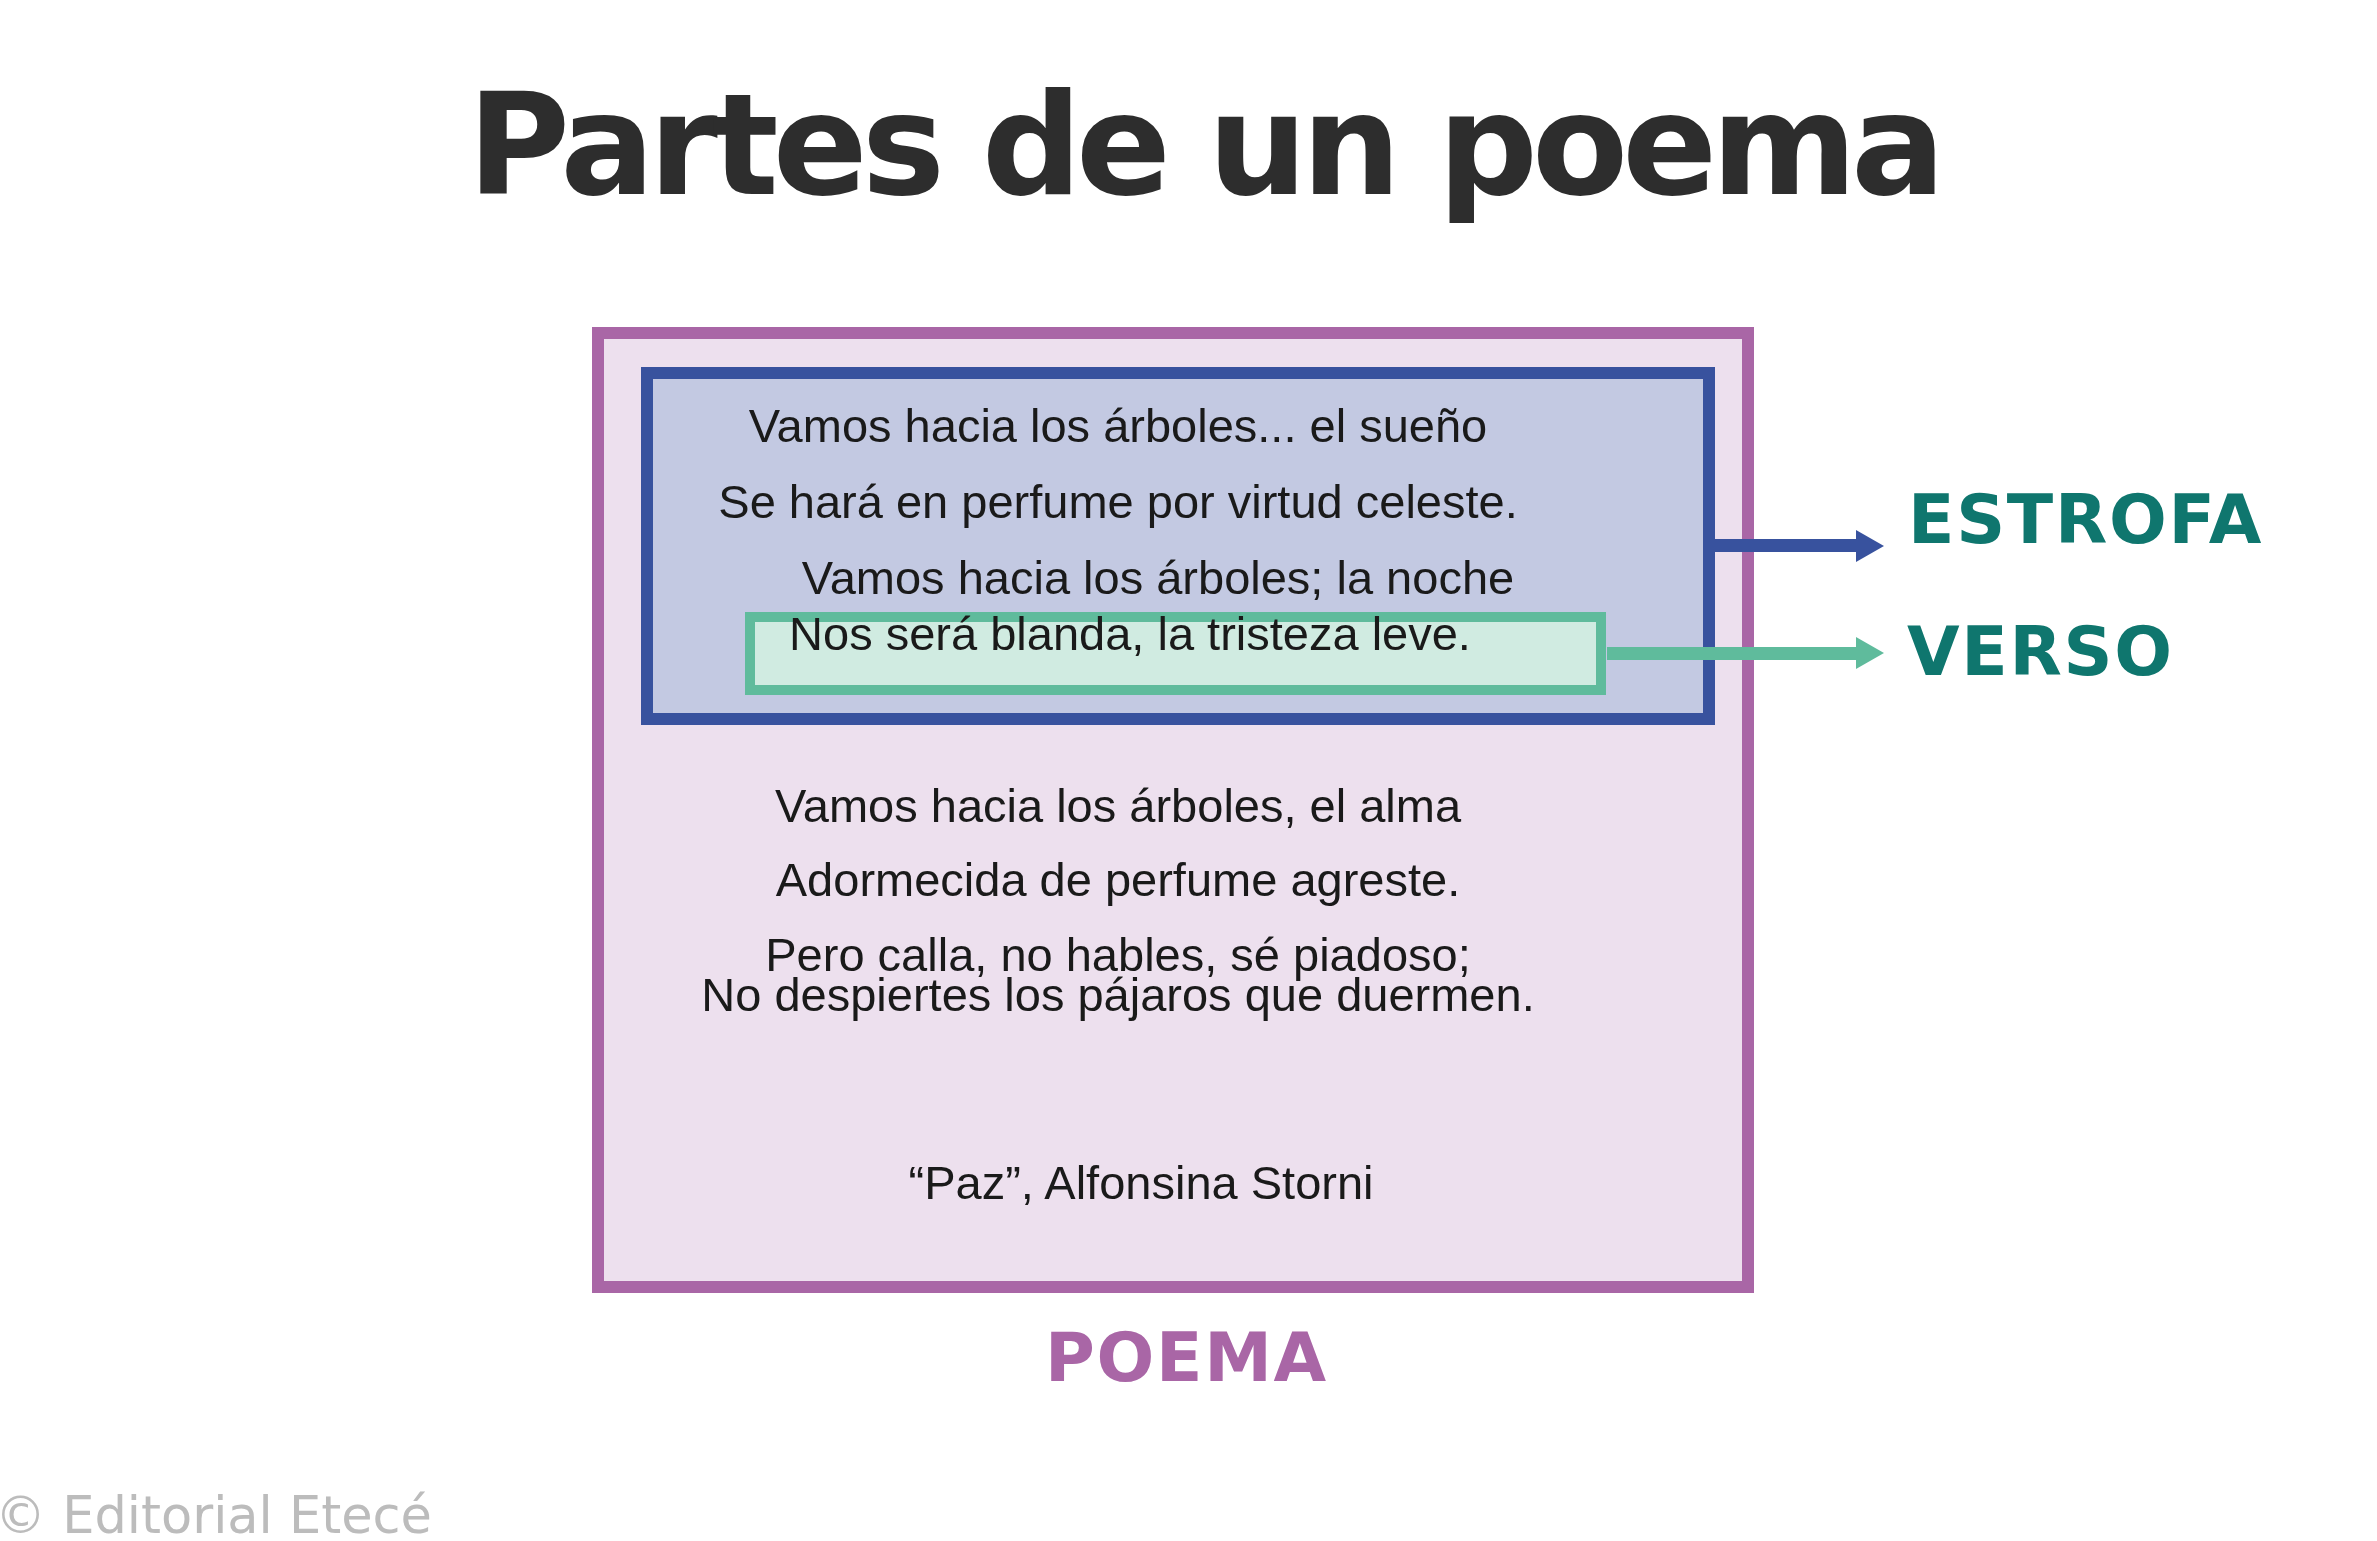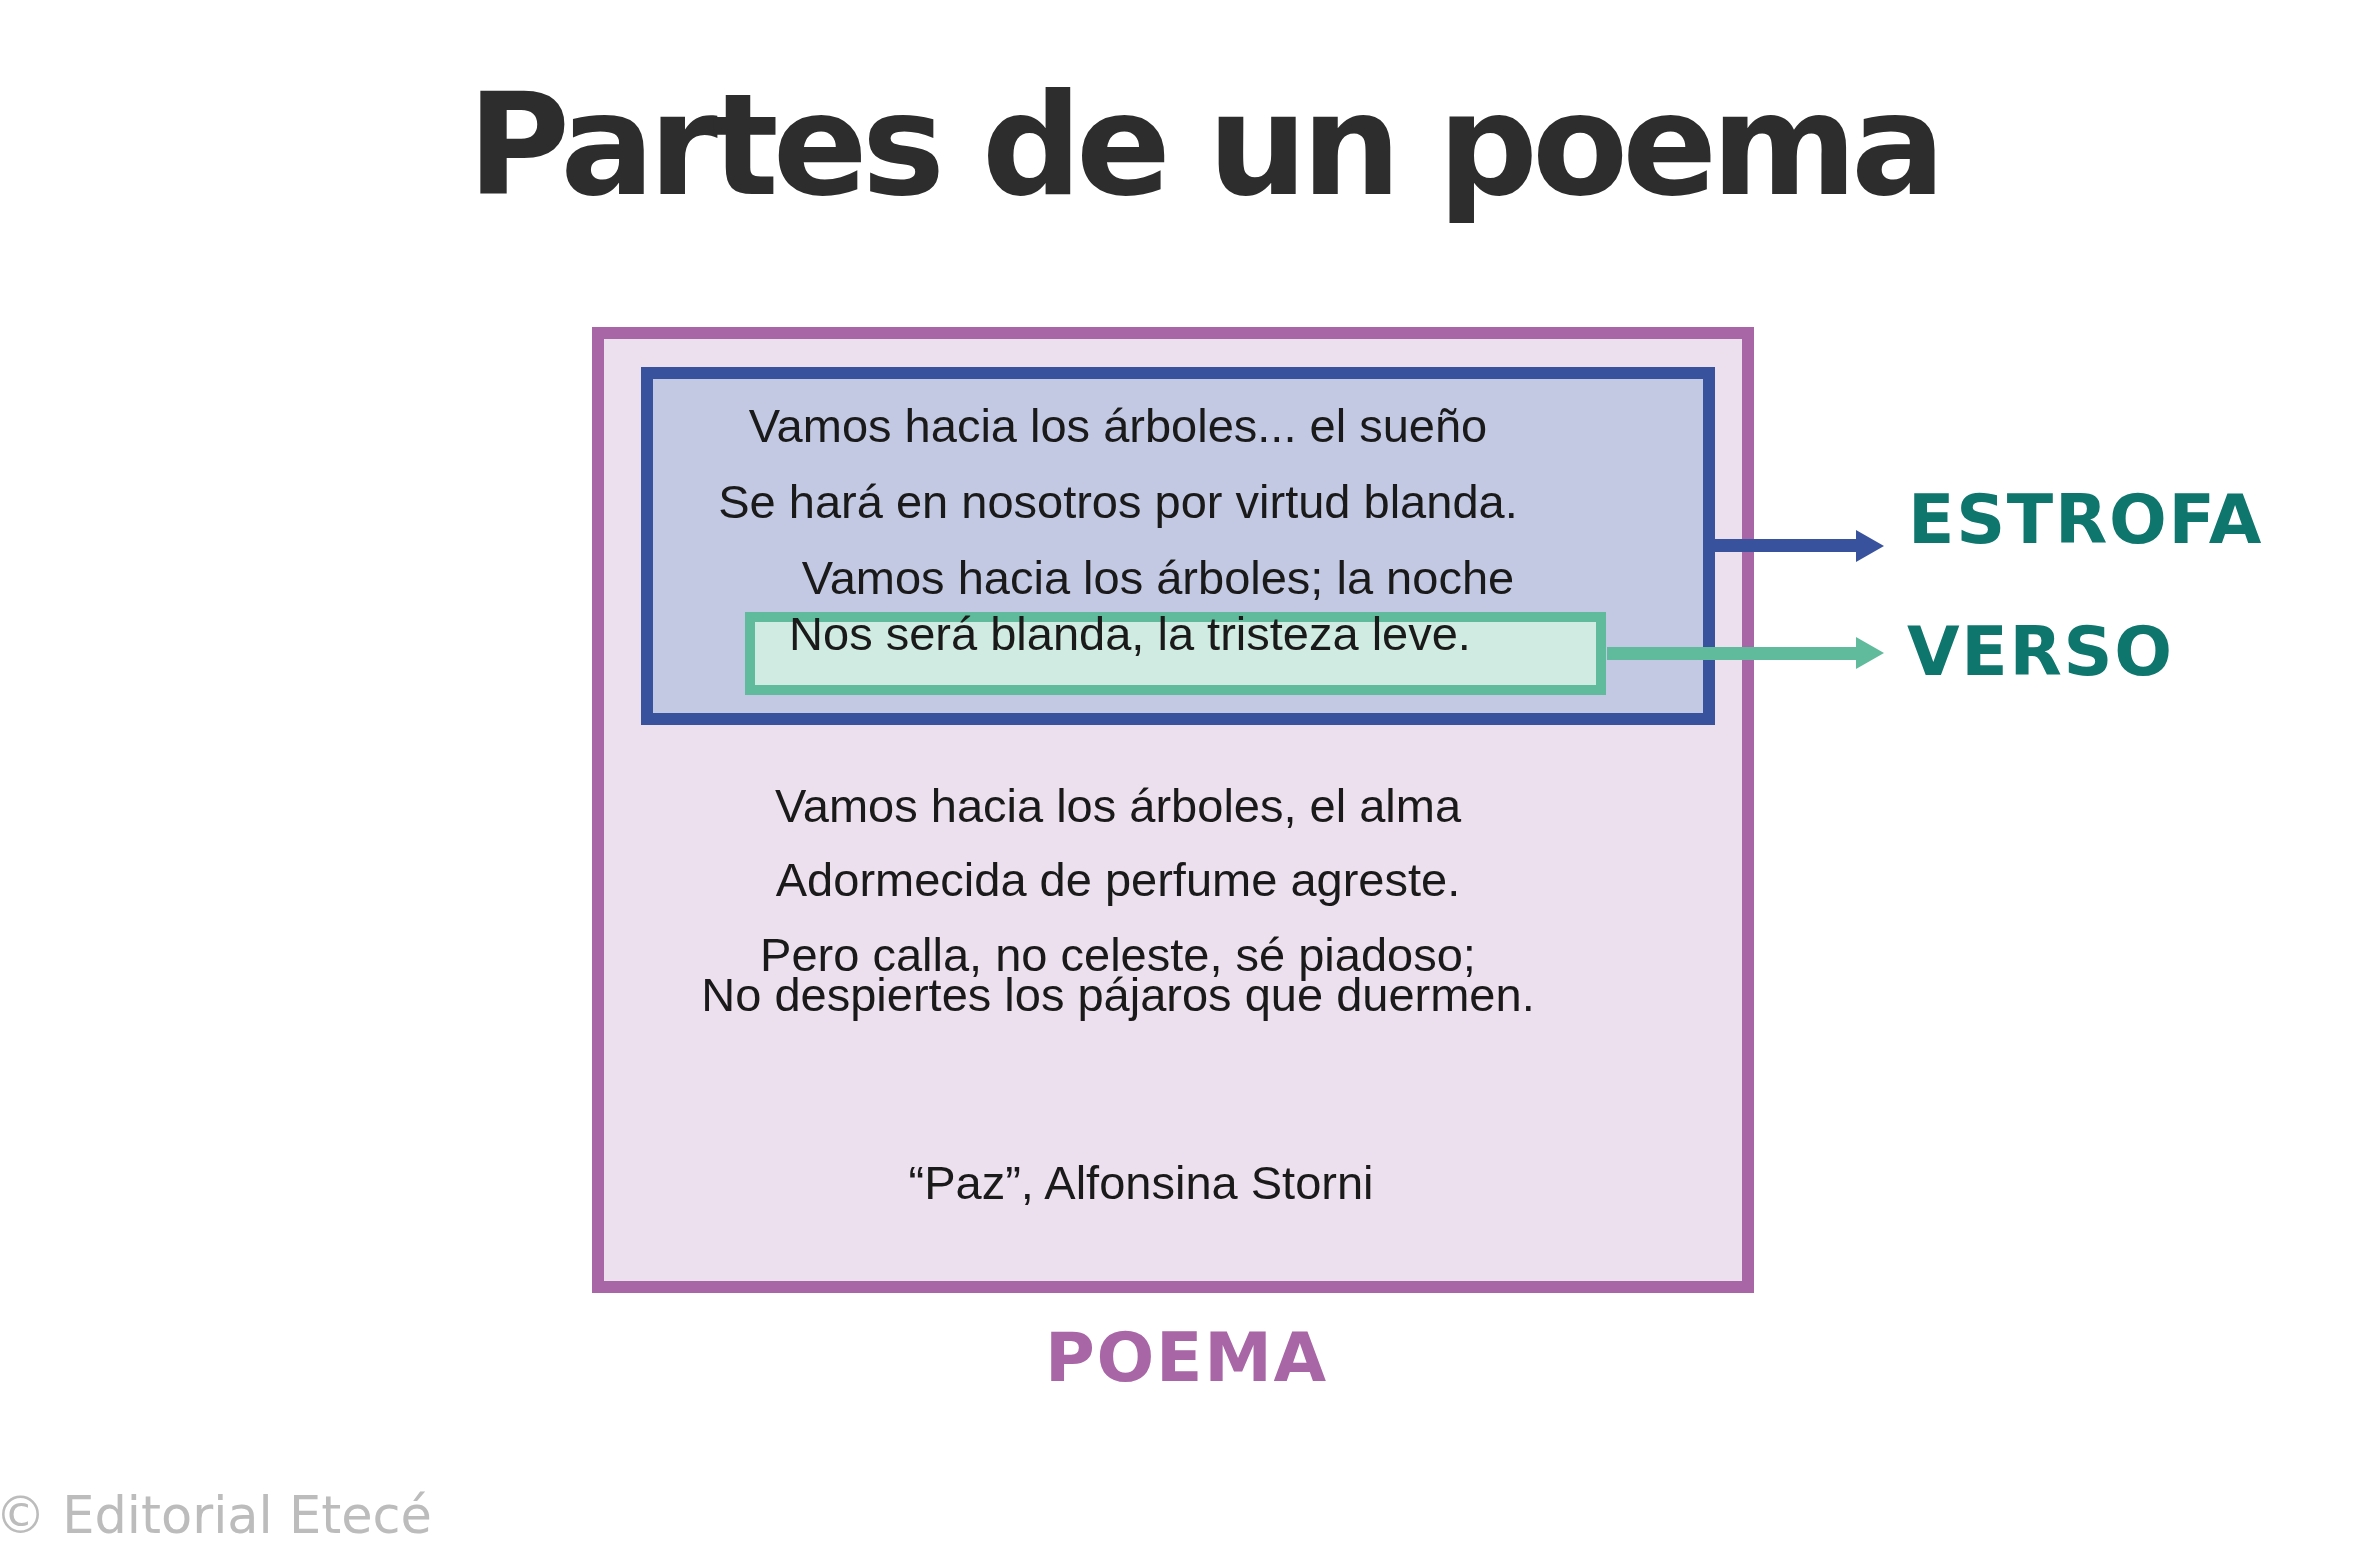--- a/index.html
+++ b/index.html
@@ -56,27 +56,27 @@
 </head>
 <body>
 
 <div class="title">Partes de un poema</div>
 
 <div class="poem-box"></div>
 <div class="stanza-box"></div>
 <div class="verse-box"></div>
 
 <div class="line" style="top:396px;">Vamos hacia los árboles... el sueño</div>
-<div class="line" style="top:472px;">Se hará en nosotros por virtud blanda.</div>
+<div class="line" style="top:472px;">Se hará en perfume por virtud celeste.</div>
 <div class="line" style="top:548px;padding-left:40px;">Vamos hacia los árboles; la noche</div>
 <div class="line" style="top:604px;margin-left:12px;">Nos será blanda, la tristeza leve.</div>
 
 <div class="line" style="top:776px;">Vamos hacia los árboles, el alma</div>
 <div class="line" style="top:850px;">Adormecida de perfume agreste.</div>
-<div class="line" style="top:925px;">Pero calla, no celeste, sé piadoso;</div>
+<div class="line" style="top:925px;">Pero calla, no hables, sé piadoso;</div>
 <div class="line" style="top:965px;">No despiertes los pájaros que duermen.</div>
 
 <div class="line" style="top:1153px;margin-left:23px;">“Paz”, Alfonsina Storni</div>
 
 <div class="arrow-shaft" style="left:1714px; top:539px; width:144px; background:#38529e;"></div>
 <div class="arrow-head" style="left:1856px; top:530px; border-left:28px solid #38529e;"></div>
 <div class="label" style="left:1908px; top:482px; color:#0f766e;">ESTROFA</div>
 
 <div class="arrow-shaft" style="left:1607px; top:647px; width:251px; background:#5fbb9c;"></div>
 <div class="arrow-head" style="left:1856px; top:637px; border-left:28px solid #5fbb9c;"></div>

